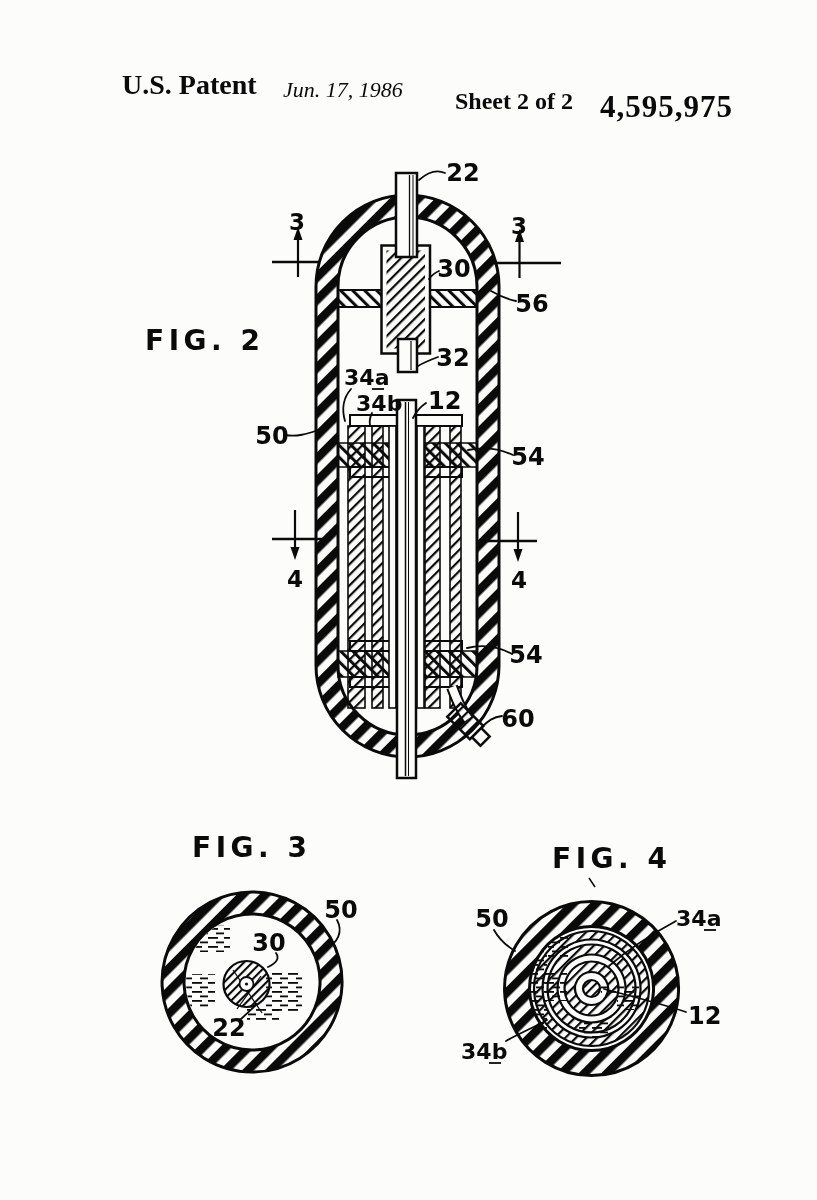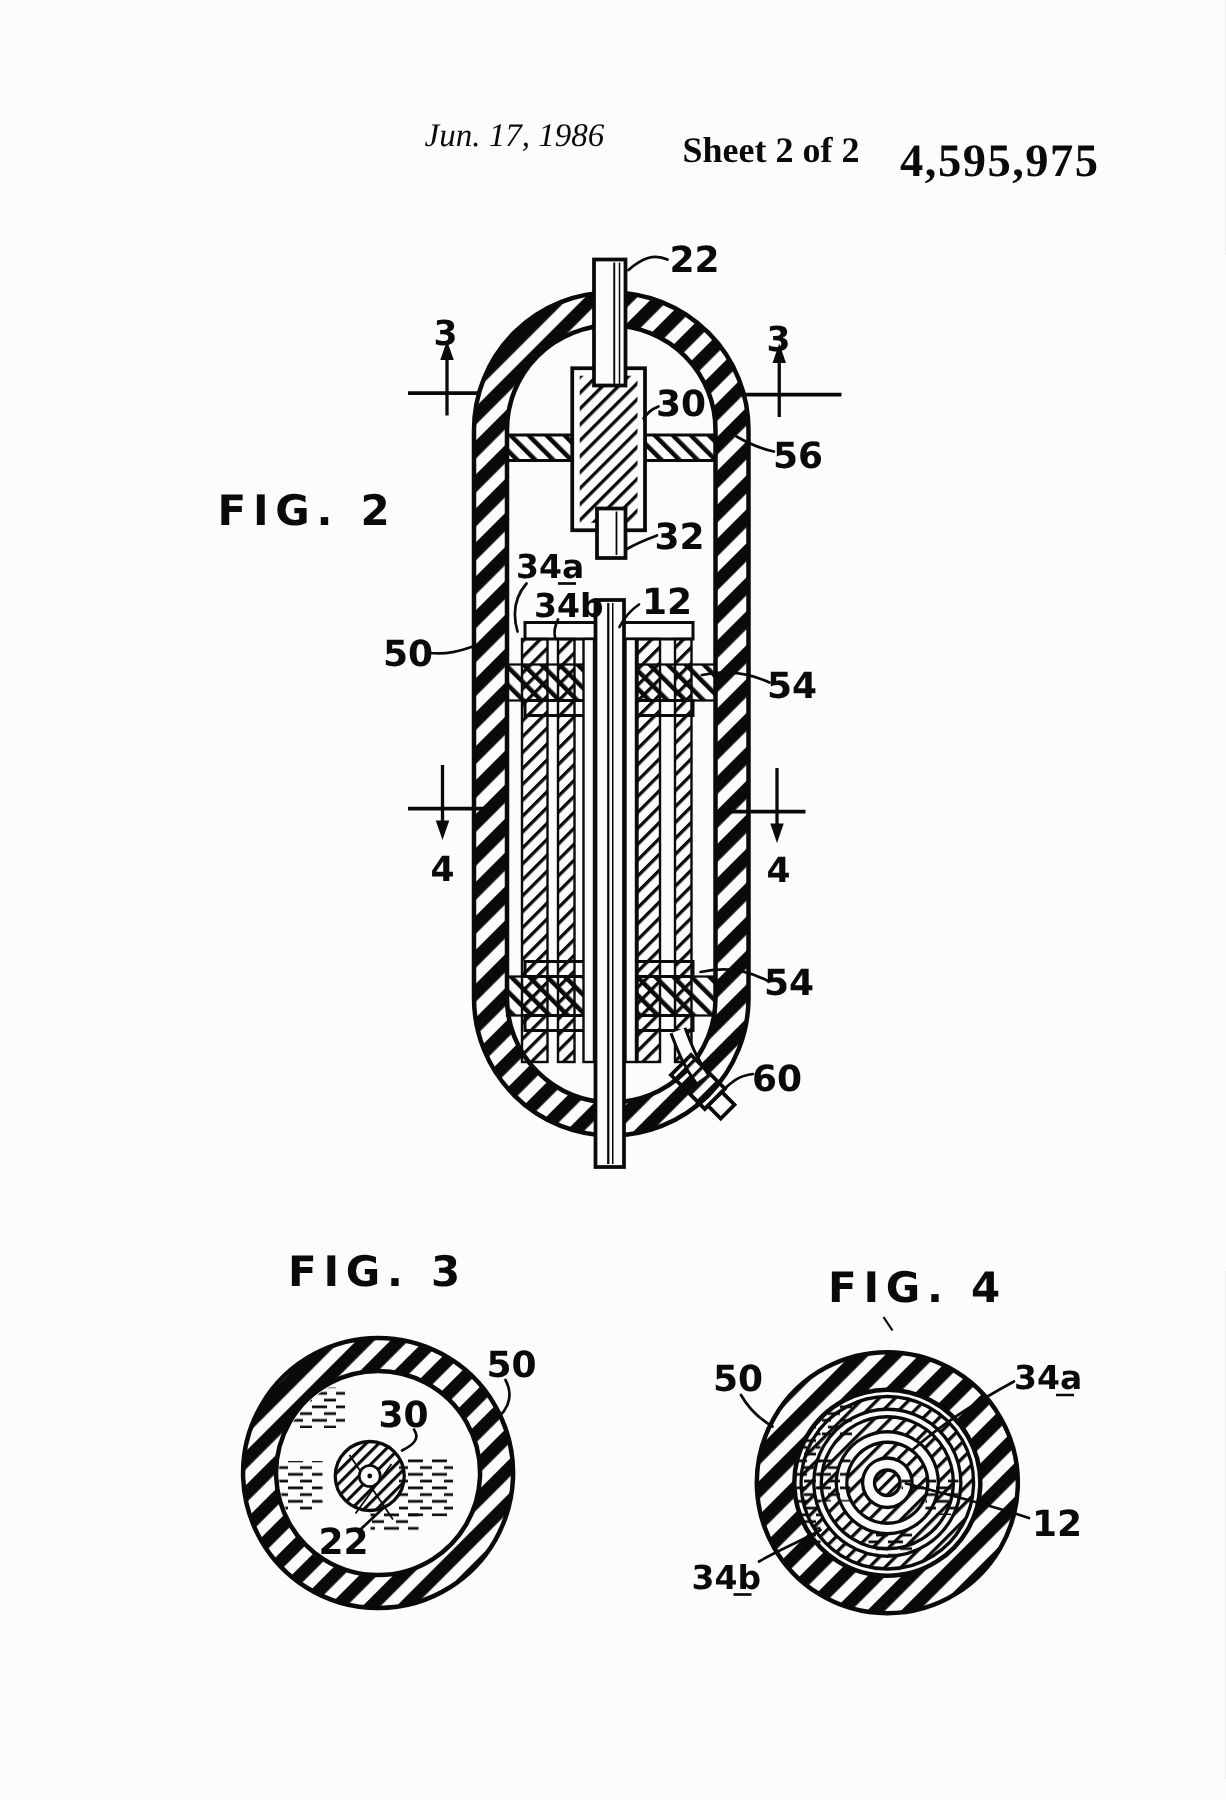--- a/index.html
+++ b/index.html
@@ -18,20 +18,21 @@
   .figlbl{font-size:28px;letter-spacing:4.5px;}
   .ldr{fill:none;stroke:#0a0a0a;stroke-width:1.8;stroke-linecap:round;}
   .tick{stroke:#0a0a0a;stroke-width:2.5;}
   .shaft{stroke:#0a0a0a;stroke-width:2.2;}
 </style>
 </head>
 <body>
 
 <div id="page">
 
+  <div class="hdr hdr-title">U.S. Patent</div>
   <div class="hdr hdr-date">Jun. 17, 1986</div>
   <div class="hdr hdr-sheet">Sheet 2 of 2</div>
   <div class="hdr hdr-num">4,595,975</div>
 
   <svg width="817" height="1200" viewBox="0 0 817 1200">
     <defs>
       <pattern id="pWall" patternUnits="userSpaceOnUse" width="16" height="16" patternTransform="rotate(45)">
           <rect width="8.5" height="16" fill="#0a0a0a"></rect>
         </pattern>
       <pattern id="pThin" patternUnits="userSpaceOnUse" width="7.5" height="7.5" patternTransform="rotate(45)">

